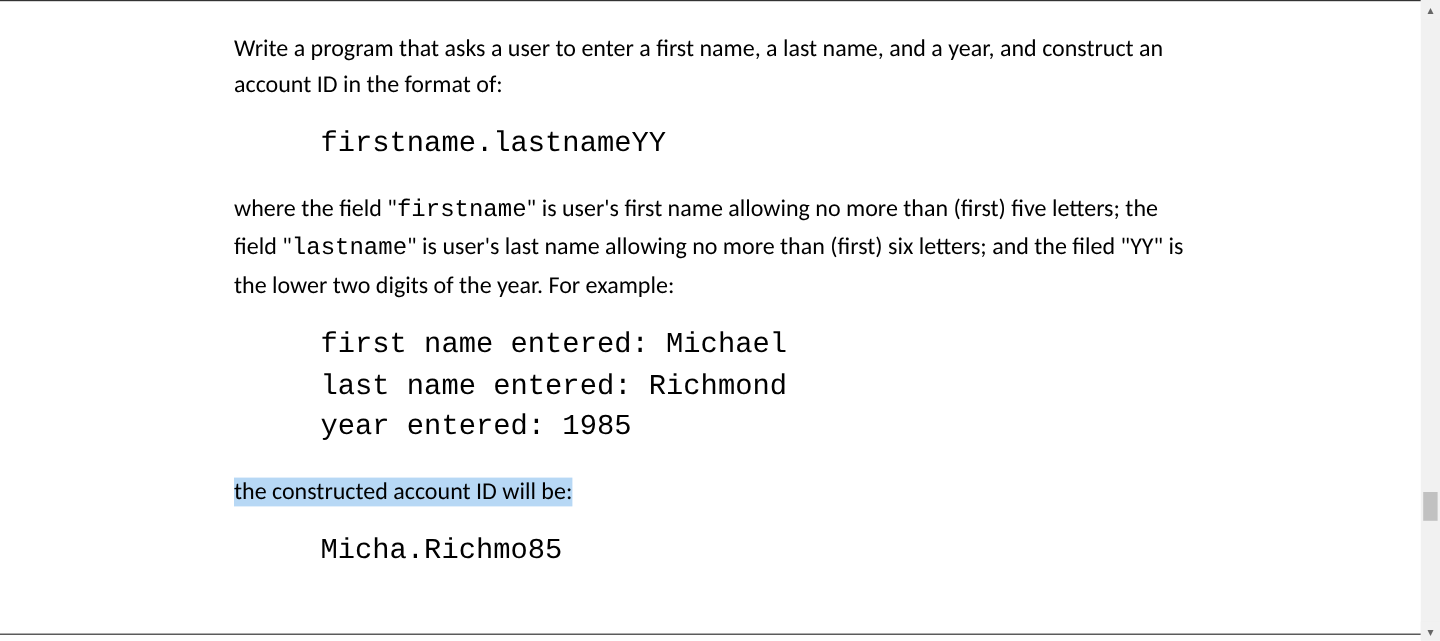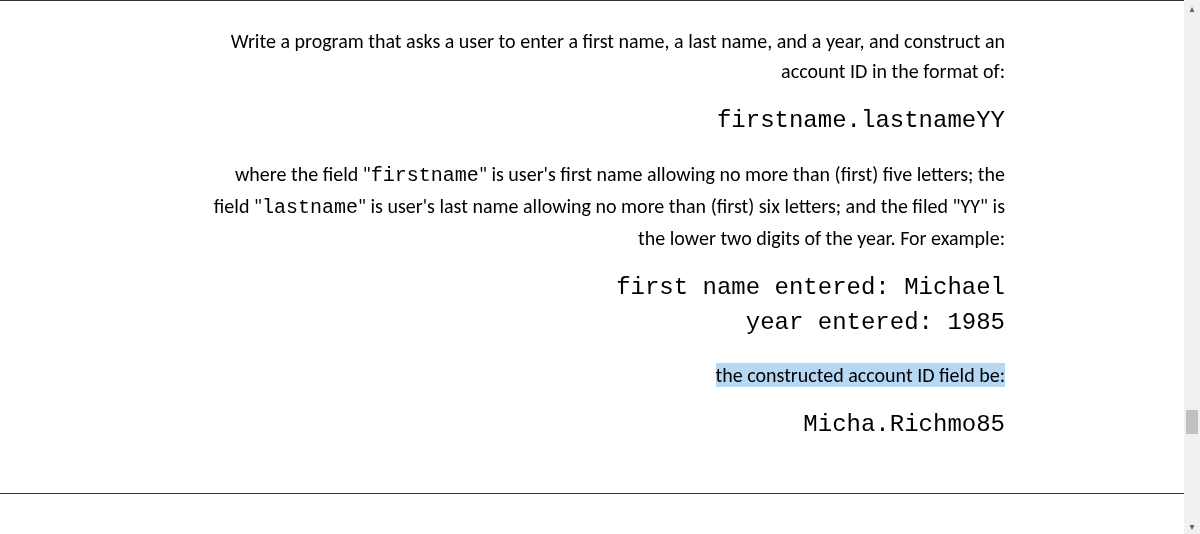--- a/index.html
+++ b/index.html
@@ -15,21 +15,20 @@
       width: 1200px;
       height: 534px;
       position: relative;
       overflow: hidden;
     }
     .page {
       padding: 25px 195px 30px 195px;
       line-height: 1.5;
       border-top: 1px solid #333;
       border-bottom: 1px solid #333;
-      text-align: right;
     }
     .para {
       margin-bottom: 18px;
     }
     .code-mono {
       font-family: Consolas, "Courier New", monospace;
       font-size: 20px;
     }
     .code-block {
       margin-left: 72px;
@@ -88,25 +87,26 @@
   <div class="code-block">
     <div class="line">firstname.lastnameYY</div>
   </div>
 
   <p class="para">
     <span>where the field "</span><span class="code-mono">firstname</span><span>" is user's first name allowing no more than (first) five letters; the field "</span><span class="code-mono">lastname</span><span>" is user's last name allowing no more than (first) six letters; and the filed "YY" is the lower two digits of the year. For example:</span>
   </p>
 
   <div class="code-block">
     <div class="line">first name entered: Michael</div>
+    <div class="line">last name entered: Richmond</div>
     <div class="line">year entered: 1985</div>
   </div>
 
   <p class="para">
-    <span class="highlighted">the constructed account ID field be:</span>
+    <span class="highlighted">the constructed account ID will be:</span>
   </p>
 
   <div class="code-block">
     <div class="line">Micha.Richmo85</div>
   </div>
 
 </div>
 
 <div class="scrollbar">
   <div class="scroll-up">

